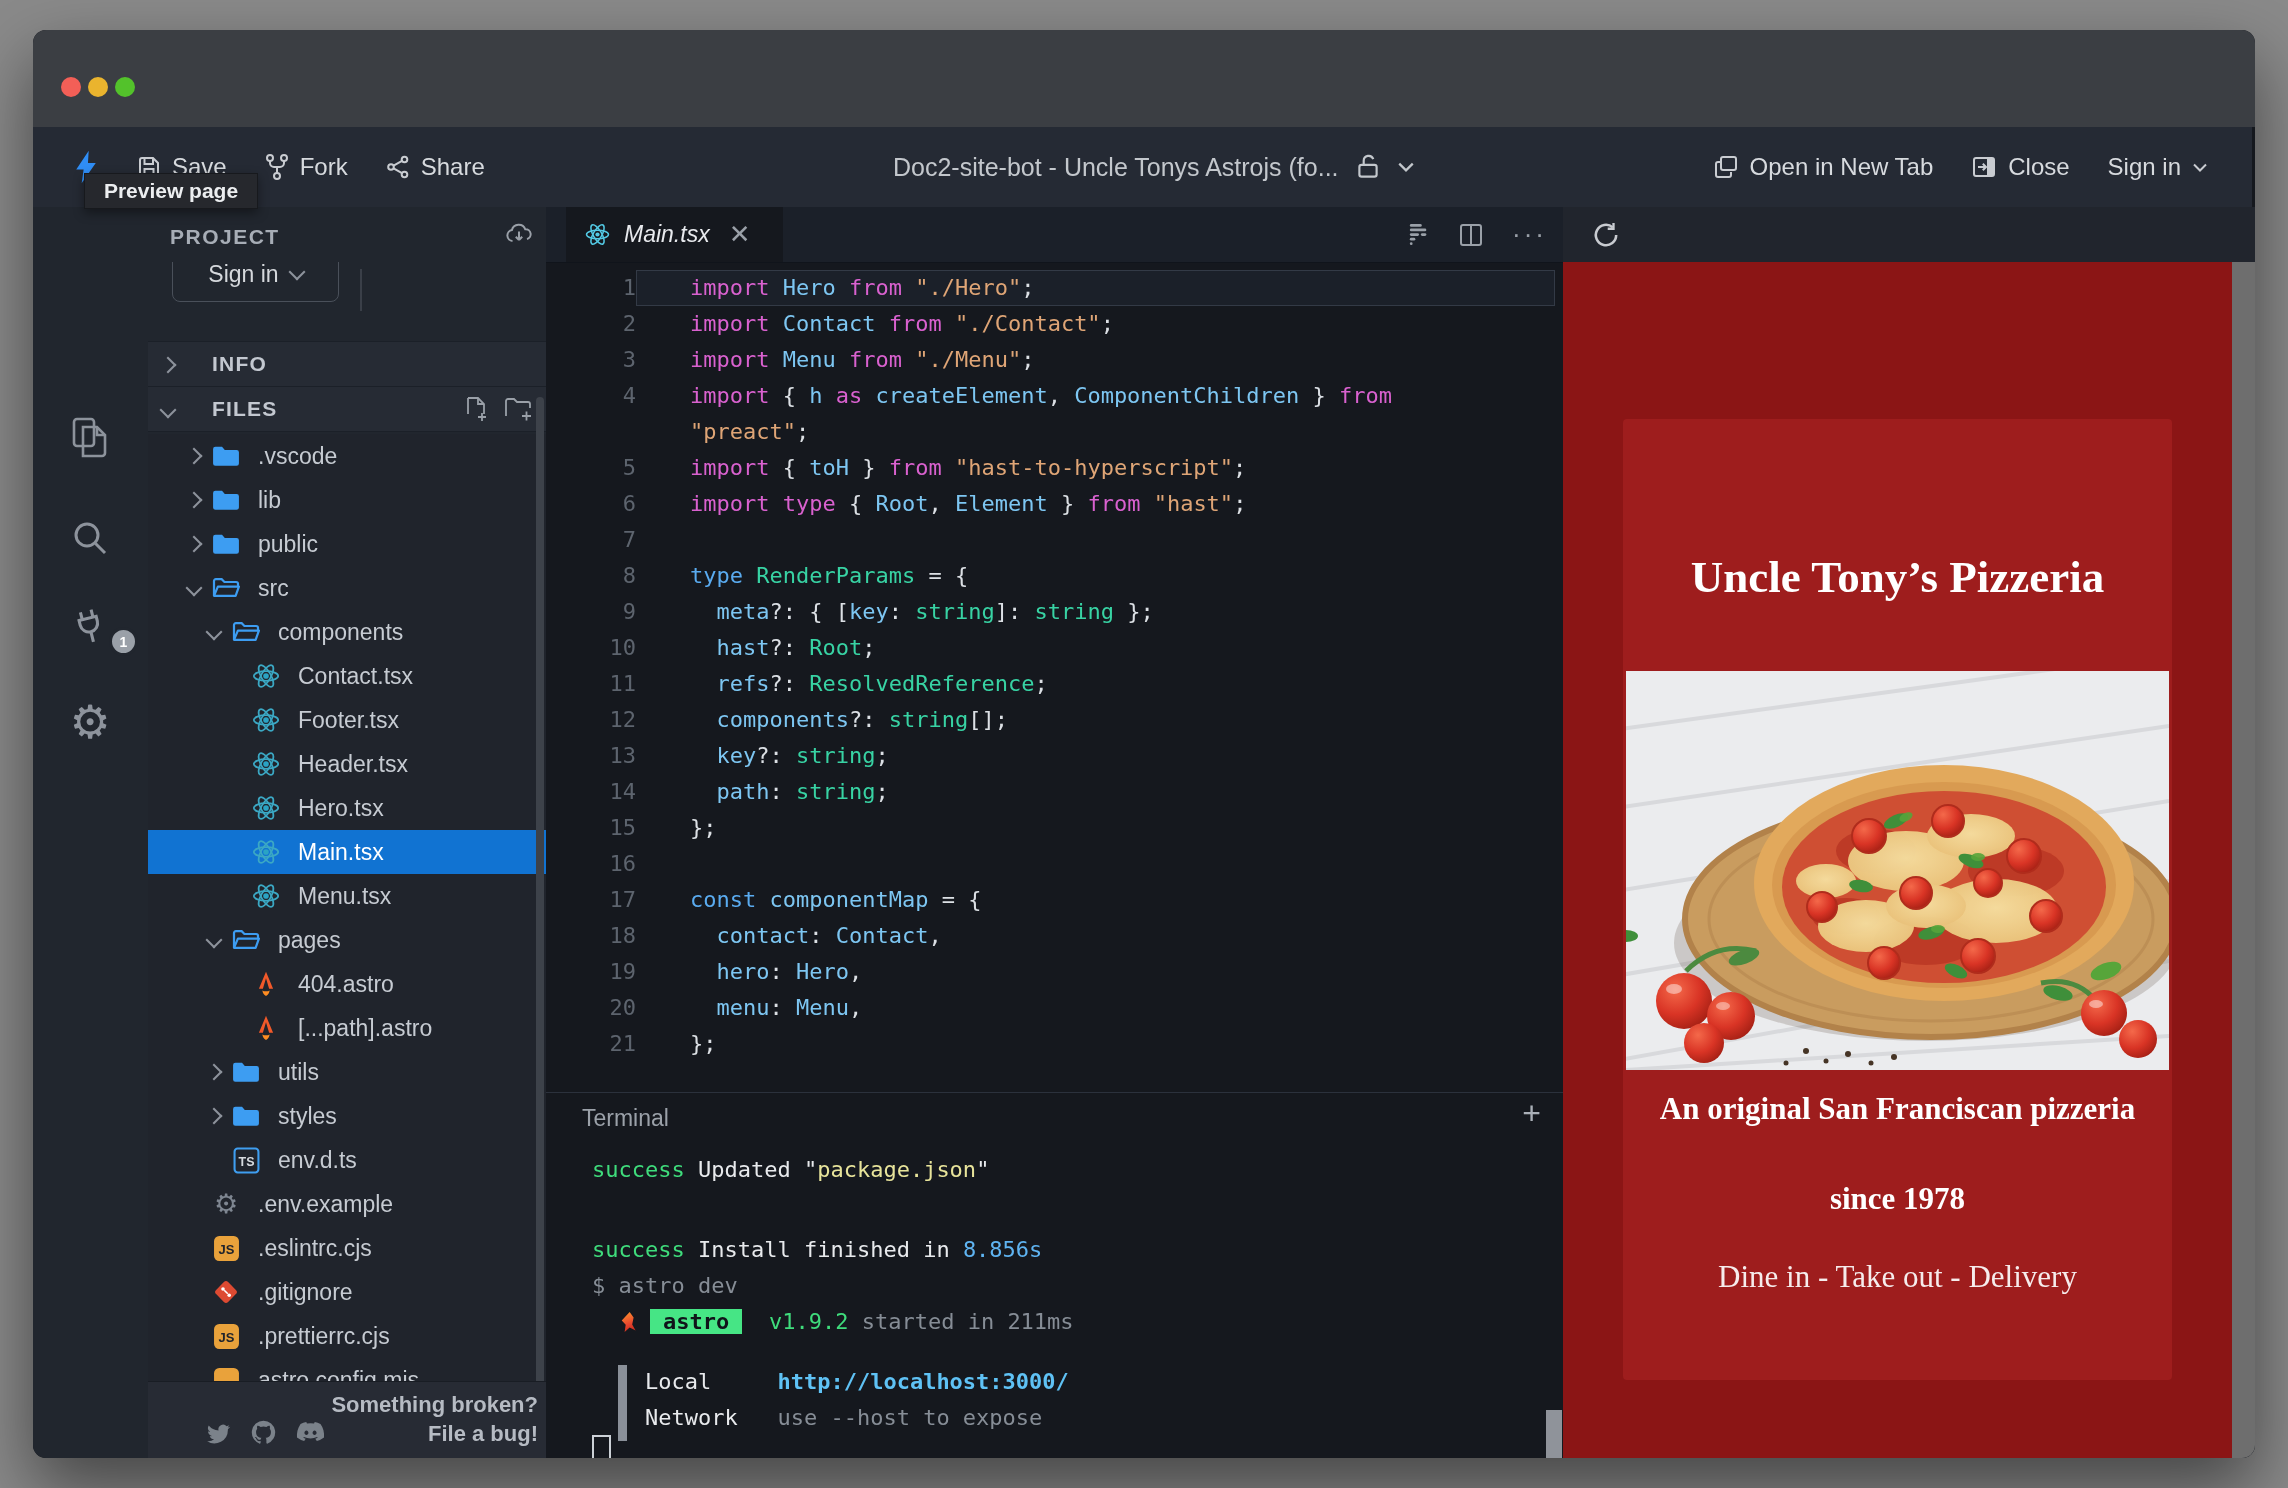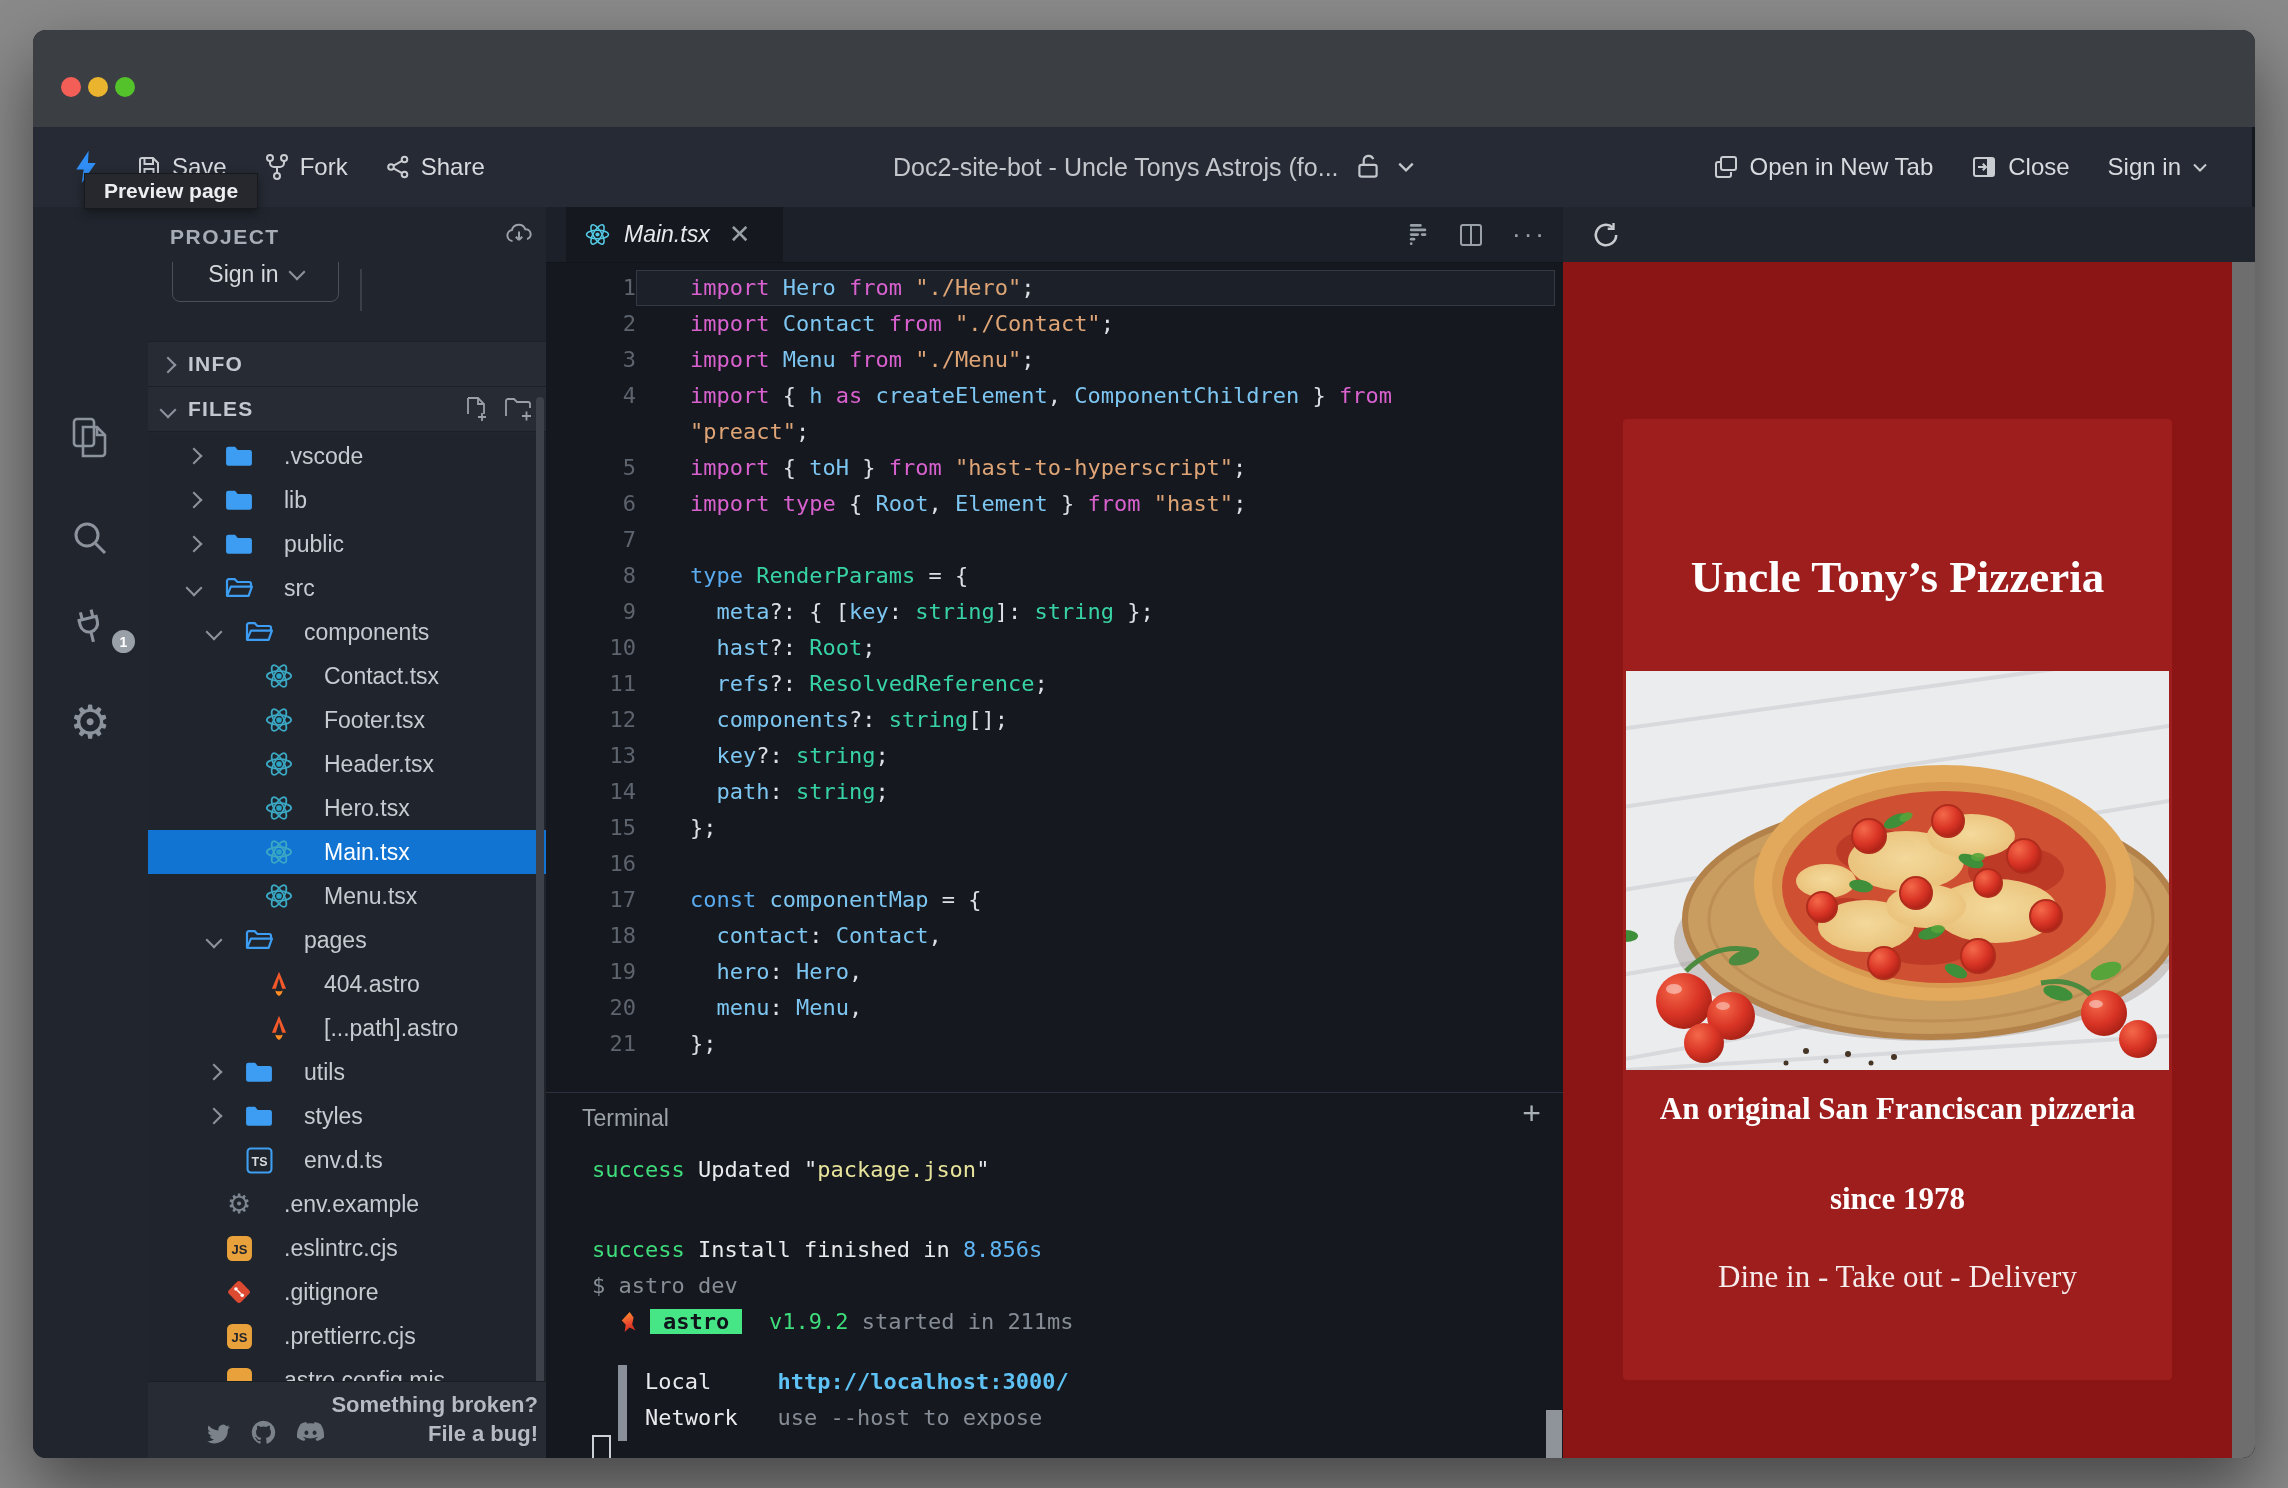--- a/index.html
+++ b/index.html
@@ -27,24 +27,24 @@
           color:#fff;font-size:14px;font-weight:bold;display:flex;align-items:center;justify-content:center;border:3px solid #21262e;}
   
   .sidebar{position:absolute;left:115px;top:177px;width:398px;bottom:0;background:#21262e;overflow:hidden;}
   .project-label{position:absolute;left:22px;top:18px;color:#a7adb6;font-size:21px;font-weight:bold;letter-spacing:1.5px;}
   .cloud-btn{position:absolute;right:12px;top:14px;}
   .signin-clip{position:absolute;left:0;top:55px;width:100%;height:56px;overflow:hidden;}
   .signin-btn{position:absolute;left:24px;top:-16px;width:165px;height:54px;border:1.5px solid #4a505a;border-radius:8px;
               display:flex;align-items:center;justify-content:center;gap:12px;color:#d5d8dc;font-size:23px;}
   .signin-div{position:absolute;left:212px;top:62px;width:1.5px;height:42px;background:#3a3f48;}
   .panelhead{position:absolute;left:0;right:0;height:44px;background:#262b34;border-top:1px solid #1b2028;border-bottom:1px solid #1b2028;
-             display:flex;align-items:center;color:#c3c8d0;font-size:21px;font-weight:bold;letter-spacing:1.2px;}
+             display:flex;align-items:center;color:#c3c8d0;font-size:21px;font-weight:bold;letter-spacing:1.2px;gap:24px;}
   .panelhead .chev{margin-left:14px;margin-right:14px;}
   .tree{position:absolute;left:0;top:227px;right:0;bottom:76px;overflow:hidden;background:#20242c;}
-  .tree-row{height:44px;display:flex;align-items:center;color:#c6cbd2;font-size:23px;gap:16px;}
+  .tree-row{height:44px;display:flex;align-items:center;color:#c6cbd2;font-size:23px;gap:3px;}
   .tree-row.selected{background:#1173d2;color:#ffffff;}
   .tree-row .chev{width:28px;flex:0 0 28px;display:flex;align-items:center;justify-content:center;}
   .tree-row .ficon{width:30px;flex:0 0 30px;display:flex;align-items:center;justify-content:center;margin-right:14px;}
   .chevmark{width:10px;height:10px;border-right:2.2px solid #8d939c;border-bottom:2.2px solid #8d939c;display:inline-block;}
   .chevmark.right{transform:rotate(-45deg);}
   .chevmark.down{transform:rotate(45deg);}
   .sb-scroll{position:absolute;right:2px;top:190px;width:8px;height:1040px;background:#3d424a;border-radius:4px;}
   .sb-footer{position:absolute;left:0;right:0;bottom:0;height:76px;background:#272b34;border-top:1px solid #191d24;}
   .sb-footer .socials{position:absolute;left:56px;top:36px;display:flex;gap:18px;align-items:center;}
   .sb-footer .msg{position:absolute;right:8px;top:8px;text-align:right;color:#b6bbc3;font-size:22px;font-weight:bold;line-height:29px;}

